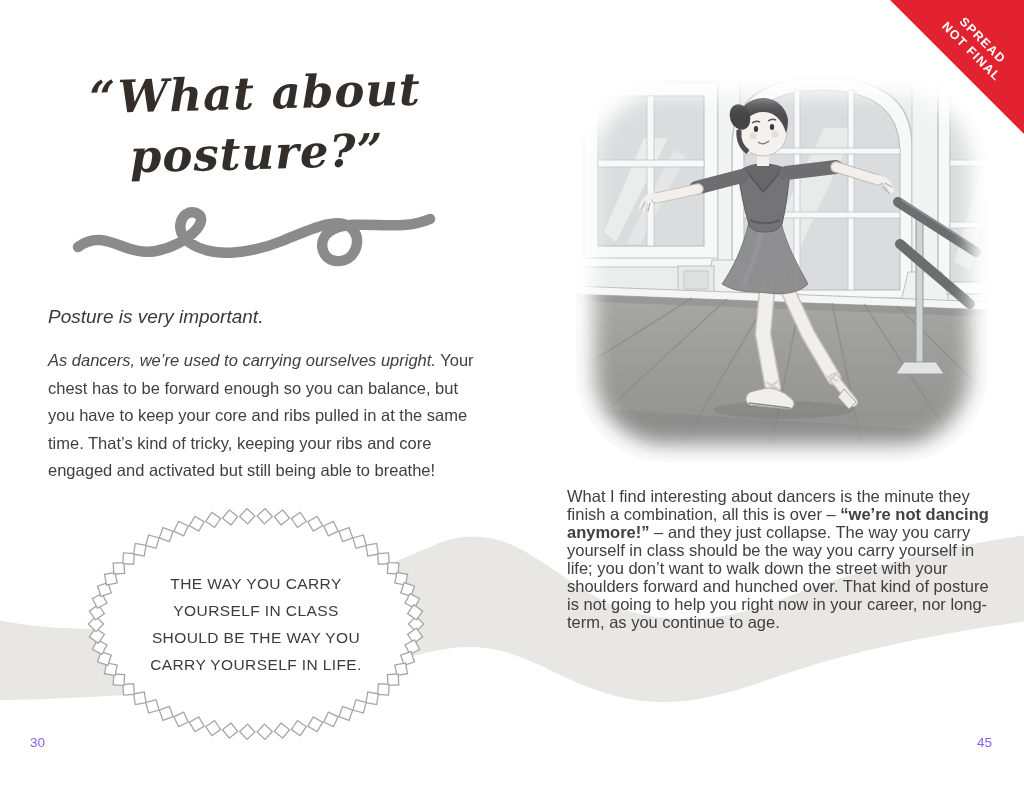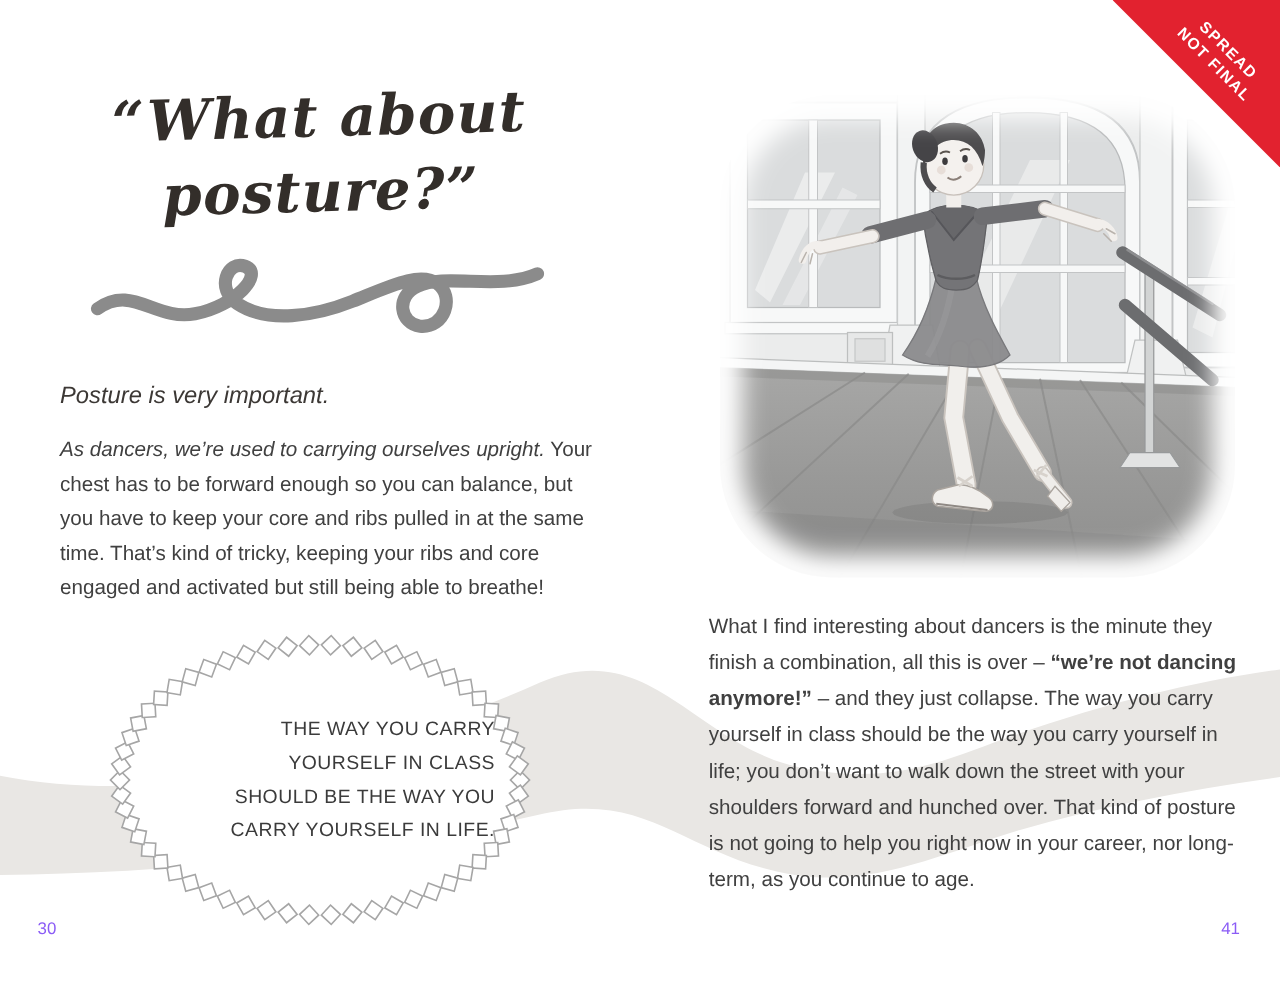--- a/index.html
+++ b/index.html
@@ -25,29 +25,29 @@
   .intro{
     position:absolute;left:48px;top:304px;width:440px;z-index:2;
     font-style:italic;font-size:19px;line-height:26px;color:#3c3835;
     margin:0;
   }
   .para{
     position:absolute;z-index:2;margin:0;
     font-size:16.5px;color:#404040;
   }
   .para-left{left:48px;top:347px;width:428px;line-height:27.5px;}
-  .para-right{left:567px;top:487px;width:428px;line-height:29px;}
+  .para-right{left:567px;top:487px;width:428px;line-height:18px;}
   .italic-sentence{font-style:italic;}
   .bold-quote{font-weight:700;}
   
   .callout{position:absolute;left:86px;top:506px;width:340px;height:236px;z-index:1;}
   .callout svg{position:absolute;left:0;top:0;}
   .callout-text{
     position:absolute;left:30px;top:0;width:280px;height:236px;
-    display:flex;flex-direction:column;align-items:flex-end;justify-content:center;
+    display:flex;flex-direction:column;align-items:center;justify-content:center;
     text-align:center;font-size:15.5px;line-height:27px;
     letter-spacing:.4px;color:#3b3b3b;
   }
   .page-num{
     position:absolute;top:735px;z-index:2;
     font-size:13.5px;color:#8b5cf6;
   }
   .page-num-left{left:30px;}
   .page-num-right{right:32px;text-align:right;}
   
@@ -294,20 +294,20 @@
         <path d="M186,70 q5,4 11,-1" stroke="#8a7f78" stroke-width="1.6" fill="none"></path>
       </g>
     </g>
   </g>
 
   <rect x="4" y="4" width="412" height="386" rx="90" ry="90" fill="none" stroke="#ffffff" stroke-width="36" filter="url(#vblur)"></rect>
 </svg>
 
 <p class="para para-right"><span>What I find interesting about dancers is the minute they finish a combination, all this is over – </span><span class="bold-quote">“we’re not dancing anymore!”</span><span> – and they just collapse. The way you carry yourself in class should be the way you carry yourself in life; you don’t want to walk down the street with your shoulders forward and hunched over. That kind of posture is not going to help you right now in your career, nor long-term, as you continue to age.</span></p>
 
-<div class="page-num page-num-right">41</div>
+<div class="page-num page-num-right">45</div>
 
 <div class="banner">
   <div class="banner-text">
     <div>SPREAD</div>
     <div>NOT FINAL</div>
   </div>
 </div>
 
 </body></html>

